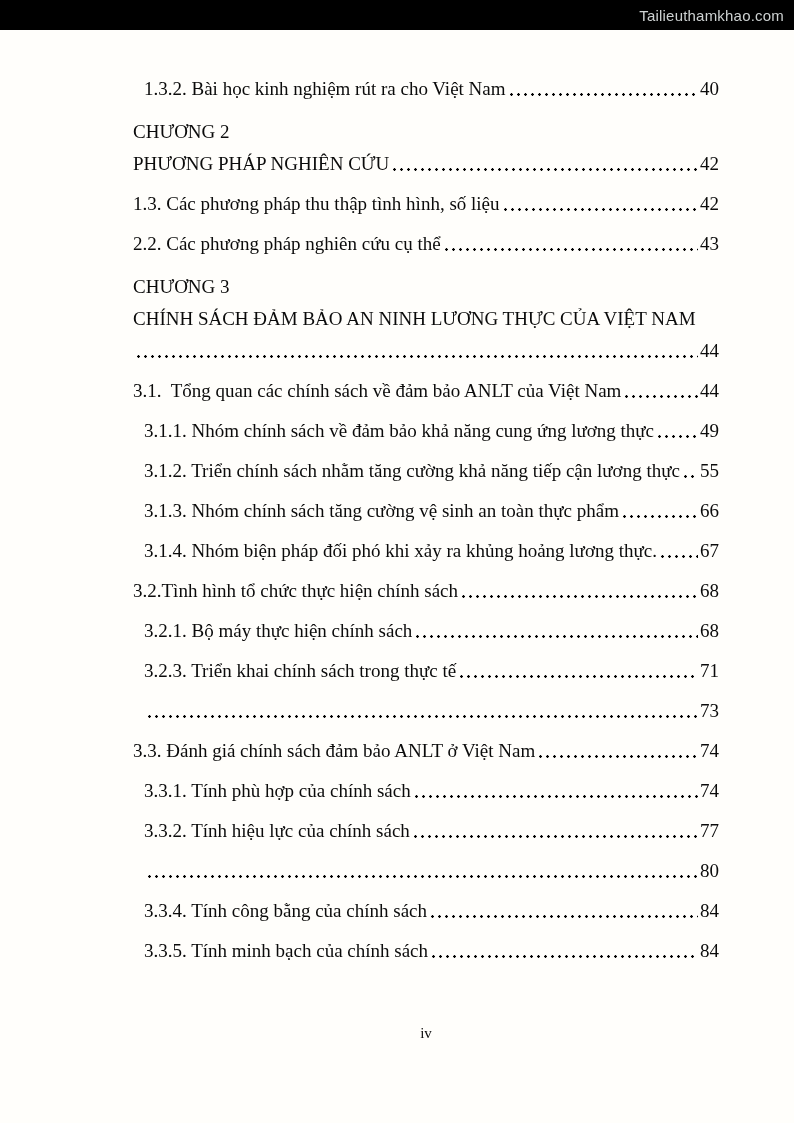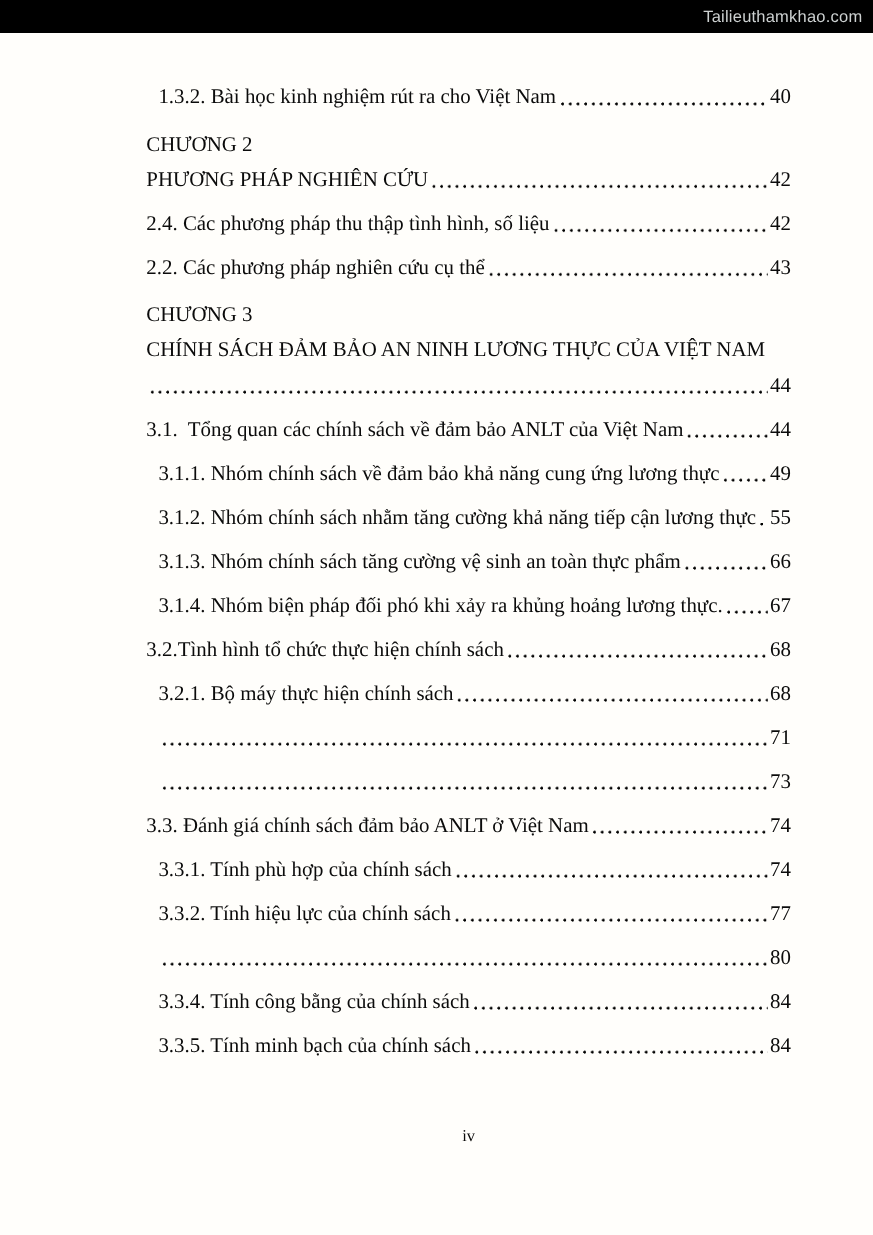--- a/index.html
+++ b/index.html
@@ -71,21 +71,21 @@
       </div>
       <div class="row chapter-label">
         <span class="t">CHƯƠNG 2</span>
       </div>
       <div class="row chapter-title">
         <span class="t">PHƯƠNG PHÁP NGHIÊN CỨU</span>
         <span class="leader"></span>
         <span class="pg">42</span>
       </div>
       <div class="row section">
-        <span class="t">2.4. Các phương pháp thu thập tình hình, số liệu</span>
+        <span class="t">1.3. Các phương pháp thu thập tình hình, số liệu</span>
         <span class="leader"></span>
         <span class="pg">42</span>
       </div>
       <div class="row section">
         <span class="t">2.2. Các phương pháp nghiên cứu cụ thể</span>
         <span class="leader"></span>
         <span class="pg">43</span>
       </div>
       <div class="row chapter-label">
         <span class="t">CHƯƠNG 3</span>
@@ -101,21 +101,21 @@
         <span class="t">3.1.  Tổng quan các chính sách về đảm bảo ANLT của Việt Nam</span>
         <span class="leader"></span>
         <span class="pg">44</span>
       </div>
       <div class="row subsection">
         <span class="t">3.1.1. Nhóm chính sách về đảm bảo khả năng cung ứng lương thực</span>
         <span class="leader"></span>
         <span class="pg">49</span>
       </div>
       <div class="row subsection">
-        <span class="t">3.1.2. Nhóm chính sách nhằm tăng cường khả năng tiếp cận lương thực</span>
+        <span class="t">3.1.2. Triển chính sách nhằm tăng cường khả năng tiếp cận lương thực</span>
         <span class="leader"></span>
         <span class="pg">55</span>
       </div>
       <div class="row subsection">
         <span class="t">3.1.3. Nhóm chính sách tăng cường vệ sinh an toàn thực phẩm</span>
         <span class="leader"></span>
         <span class="pg">66</span>
       </div>
       <div class="row subsection">
         <span class="t">3.1.4. Nhóm biện pháp đối phó khi xảy ra khủng hoảng lương thực.</span>
@@ -126,20 +126,21 @@
         <span class="t">3.2.Tình hình tổ chức thực hiện chính sách</span>
         <span class="leader"></span>
         <span class="pg">68</span>
       </div>
       <div class="row subsection">
         <span class="t">3.2.1. Bộ máy thực hiện chính sách</span>
         <span class="leader"></span>
         <span class="pg">68</span>
       </div>
       <div class="row subsection">
+        <span class="t">3.2.3. Triển khai chính sách trong thực tế</span>
         <span class="leader"></span>
         <span class="pg">71</span>
       </div>
       <div class="row subsection">
         <span class="leader"></span>
         <span class="pg">73</span>
       </div>
       <div class="row section">
         <span class="t">3.3. Đánh giá chính sách đảm bảo ANLT ở Việt Nam</span>
         <span class="leader"></span>

